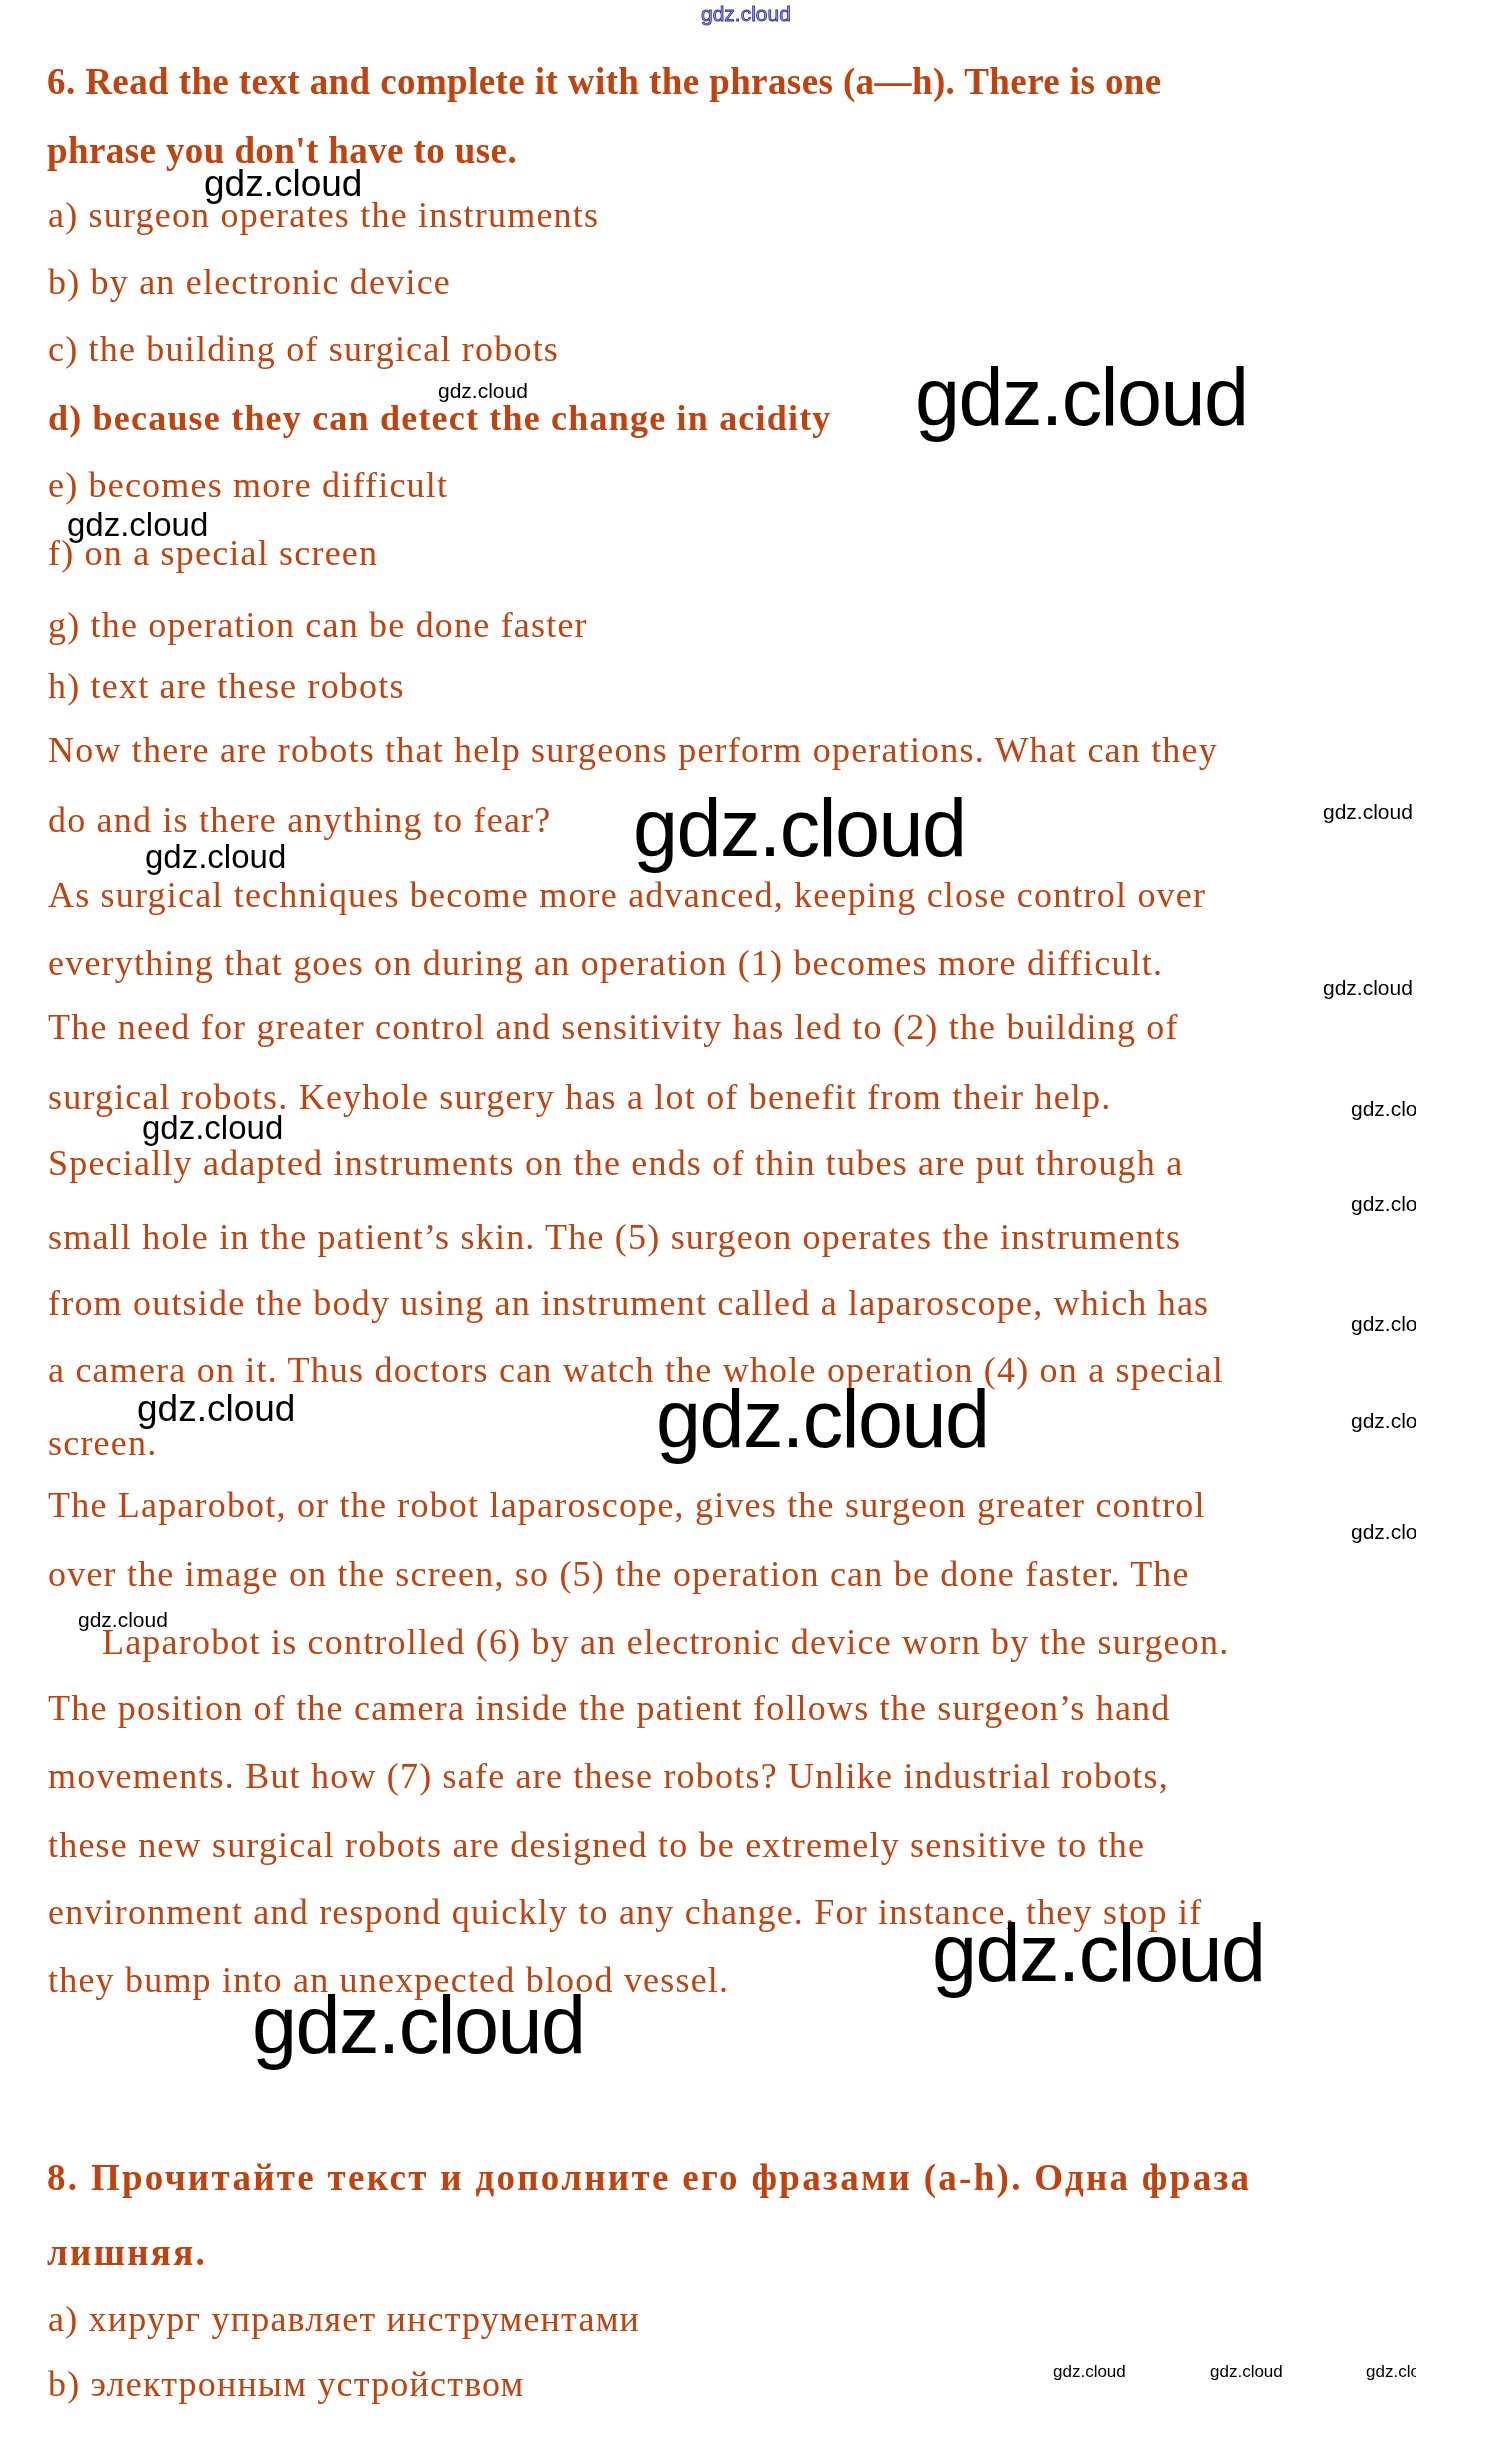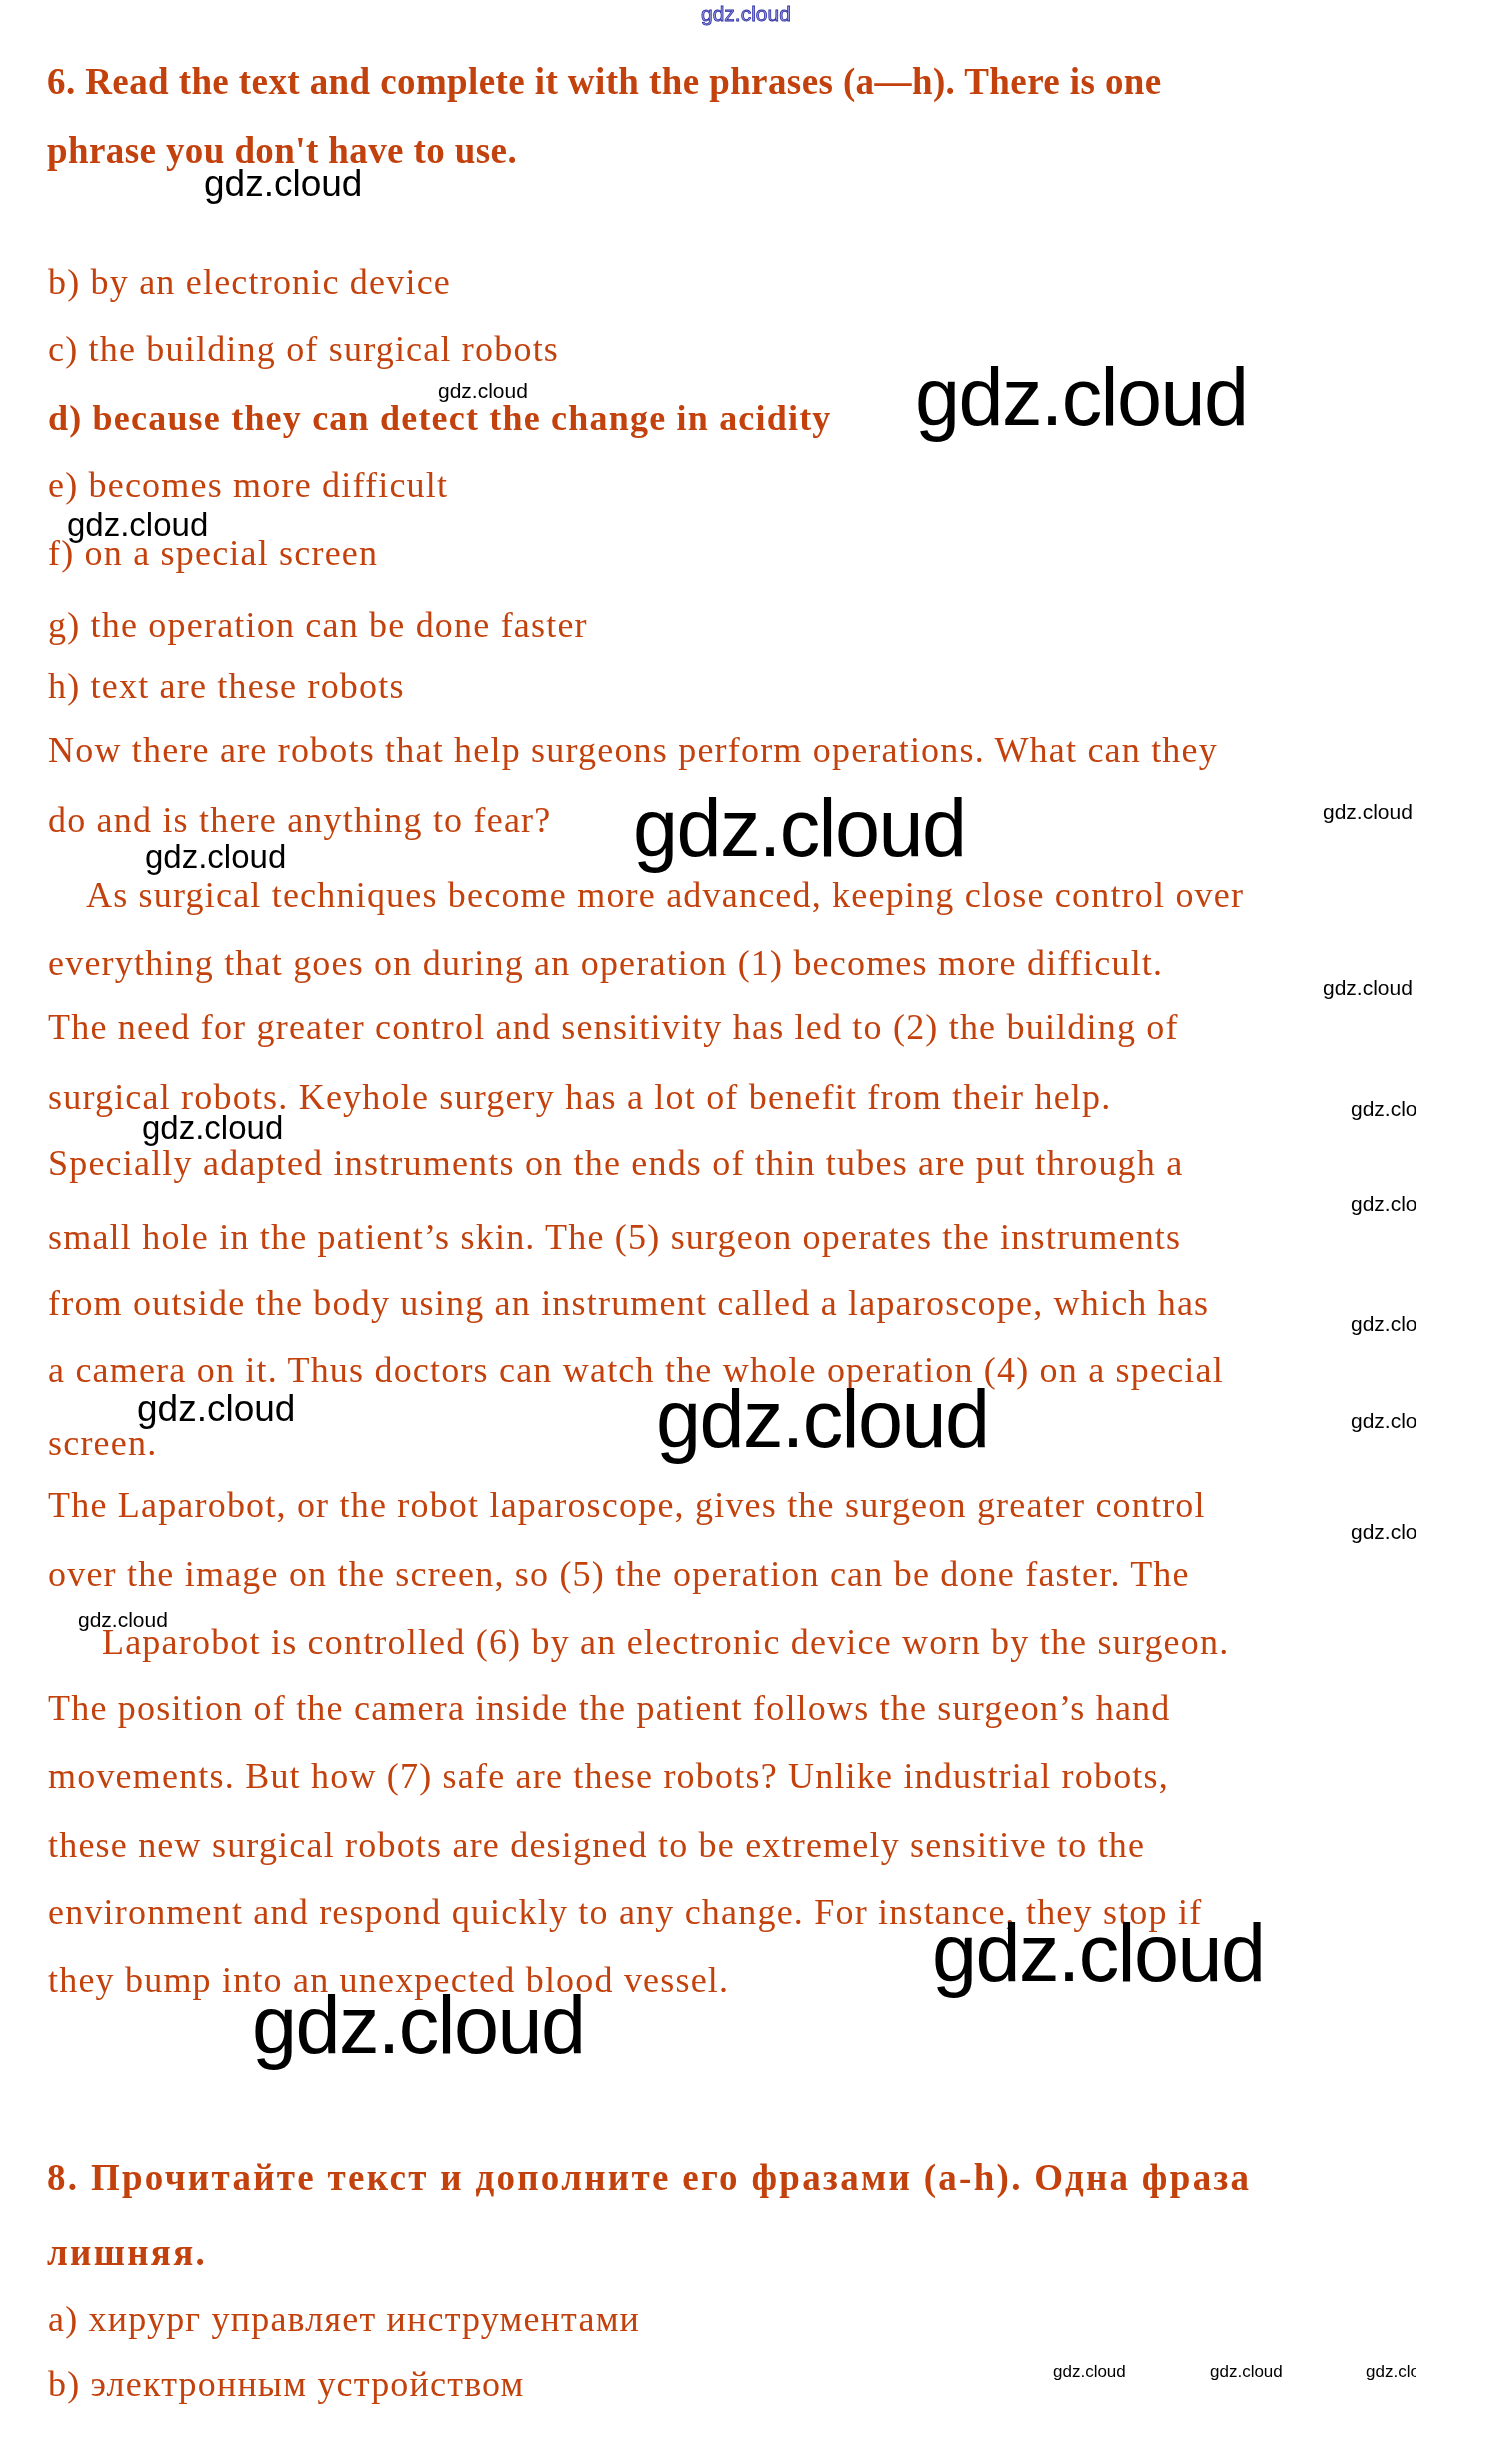--- a/index.html
+++ b/index.html
@@ -54,37 +54,38 @@
 
 <div class="page">
 
   <span class="wm wm-blue" style="left:701px; top:3.1px;">gdz.cloud</span>
 
   <div class="line bold" style="left:47px; top:62px;">6. Read the text and complete it with the phrases (a—h). There is one</div>
   <div class="line bold" style="left:47px; top:131px;">phrase you don't have to use.</div>
 
   <span class="wm wm-med2" style="left:204px; top:165px;">gdz.cloud</span>
 
+  <div class="line" style="left:48px; top:196px;">a) surgeon operates the instruments</div>
   <div class="line" style="left:48px; top:263px;">b) by an electronic device</div>
   <div class="line" style="left:48px; top:330px;">c) the building of surgical robots</div>
   <span class="wm wm-tiny" style="left:438px; top:380px;">gdz.cloud</span>
   <div class="line" style="left:48px; top:399px;font-weight:bold;">d) because they can detect the change in acidity</div>
   <span class="wm wm-lg" style="left:915px; top:357px;">gdz.cloud</span>
   <div class="line" style="left:48px; top:466px;">e) becomes more difficult</div>
   <span class="wm wm-med" style="left:67px; top:508px;">gdz.cloud</span>
   <div class="line" style="left:48px; top:534px;">f) on a special screen</div>
   <div class="line" style="left:48px; top:606px;">g) the operation can be done faster</div>
   <div class="line" style="left:48px; top:667px;">h) text are these robots</div>
 
   <div class="line" style="left:48px; top:731px;">Now there are robots that help surgeons perform operations. What can they</div>
   <div class="line" style="left:48px; top:801px;">do and is there anything to fear?</div>
   <span class="wm wm-lg" style="left:633px; top:788px;">gdz.cloud</span>
   <span class="wm wm-tiny" style="left:1323px; top:801px;">gdz.cloud</span>
   <span class="wm wm-med" style="left:145px; top:840px;">gdz.cloud</span>
-  <div class="line" style="left:48px; top:876px;margin-left:38px;">As surgical techniques become more advanced, keeping close control over</div>
+  <div class="line" style="left:48px; top:876px;">As surgical techniques become more advanced, keeping close control over</div>
   <div class="line" style="left:48px; top:944px;">everything that goes on during an operation (1) becomes more difficult.</div>
   <span class="wm wm-tiny" style="left:1323px; top:977px;">gdz.cloud</span>
   <div class="line" style="left:48px; top:1008px;">The need for greater control and sensitivity has led to (2) the building of</div>
   <div class="line" style="left:48px; top:1078px;">surgical robots. Keyhole surgery has a lot of benefit from their help.</div>
   <span class="wm wm-tiny" style="left:1351px; top:1098px;">gdz.cloud</span>
   <span class="wm wm-med" style="left:142px; top:1111px;">gdz.cloud</span>
   <div class="line" style="left:48px; top:1144px;">Specially adapted instruments on the ends of thin tubes are put through a</div>
   <span class="wm wm-tiny" style="left:1351px; top:1193px;">gdz.cloud</span>
   <div class="line" style="left:48px; top:1218px;">small hole in the patient’s skin. The (5) surgeon operates the instruments</div>
   <div class="line" style="left:48px; top:1284px;">from outside the body using an instrument called a laparoscope, which has</div>

